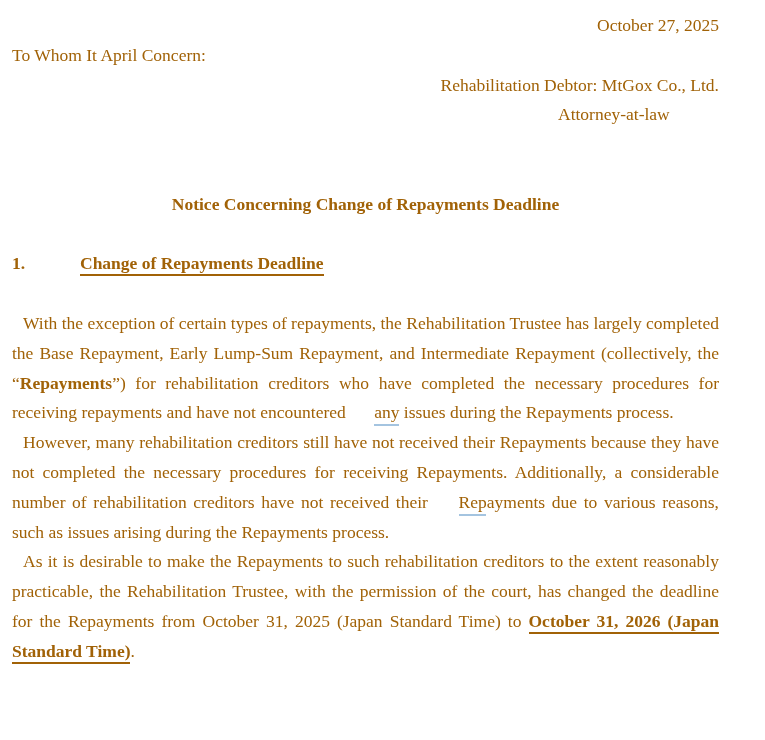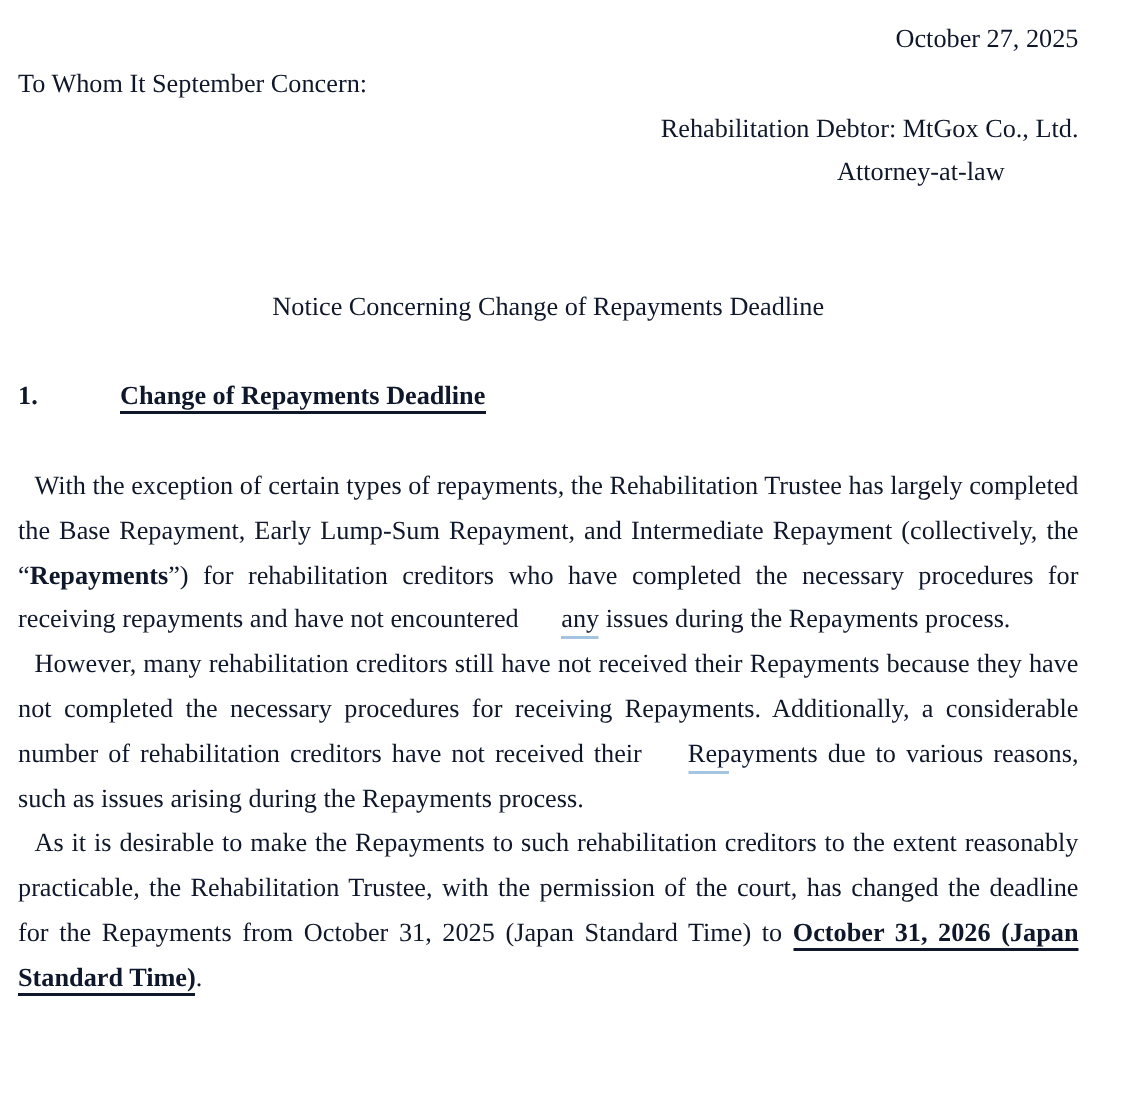--- a/index.html
+++ b/index.html
@@ -13,31 +13,31 @@
     overflow: hidden;
   }
   .page {
     box-sizing: border-box;
     width: 765px;
     height: 740px;
     padding: 11px 46px 0 12px;
     font-family: "Liberation Serif", "DejaVu Serif", serif;
     font-size: 17.5px;
     line-height: 29.8px;
-    color: #0f172a;
+    color: #a16207;
     background: #ffffff;
   }
   .line { margin: 0; }
   .date-line { text-align: right; }
   .sender-line { margin-left: 358px; text-align: right; }
   .attorney-line { margin-left: 546px; }
   .doc-title {
     margin: 59.6px 0 0 0;
     font-size: 17.5px;
-    font-weight: normal;
+    font-weight: bold;
     text-align: center;
     line-height: 29.8px;
   }
   .section-heading {
     margin-top: 29.8px;
     font-weight: bold;
   }
   .sec-num {
     display: inline-block;
     width: 68px;
@@ -72,21 +72,21 @@
   }
   .proof-mark.partial::after { width: 27px; }
 </style>
 </head>
 <body>
 
 <div class="page">
 
   <div class="line date-line">October 27, 2025</div>
 
-  <div class="line">To Whom It September Concern:</div>
+  <div class="line">To Whom It April Concern:</div>
 
   <div class="line sender-line">Rehabilitation Debtor: MtGox Co., Ltd.</div>
 
 
   <div class="line attorney-line">Attorney-at-law</div>
 
   <div class="doc-title">Notice Concerning Change of Repayments Deadline</div>
 
   <div class="section-heading">
     <span class="sec-num">1.</span><span class="sec-text">Change of Repayments Deadline</span>

